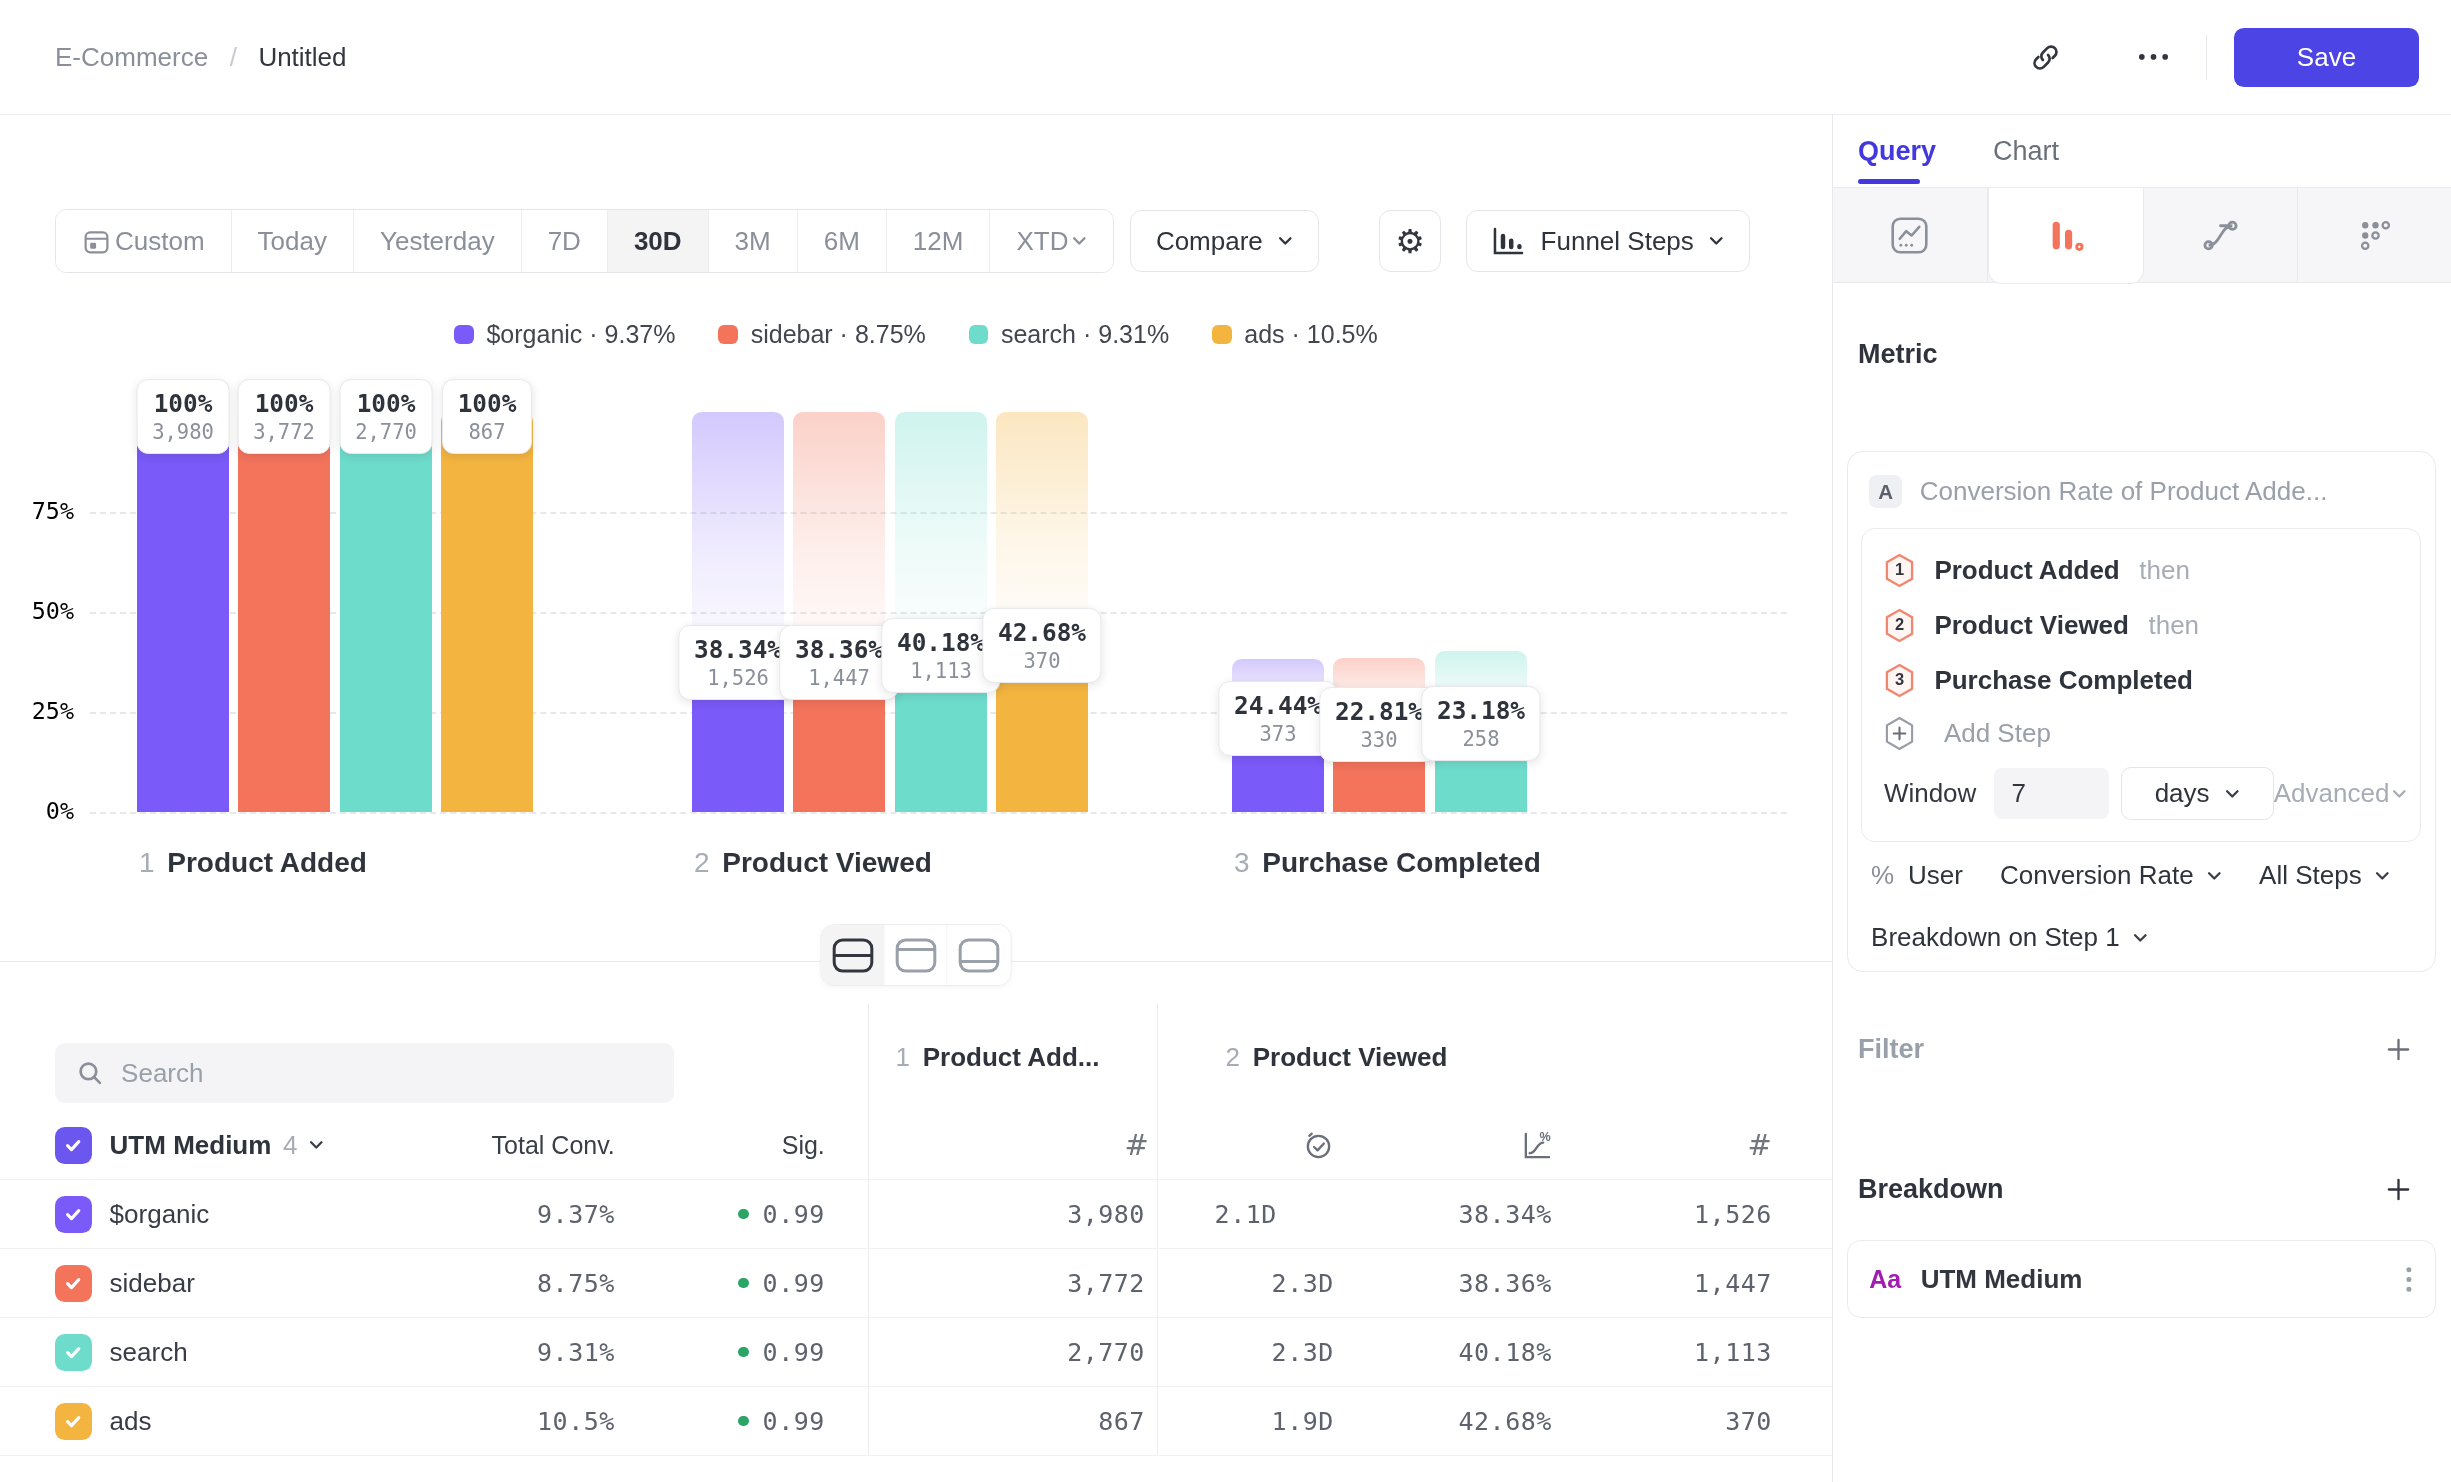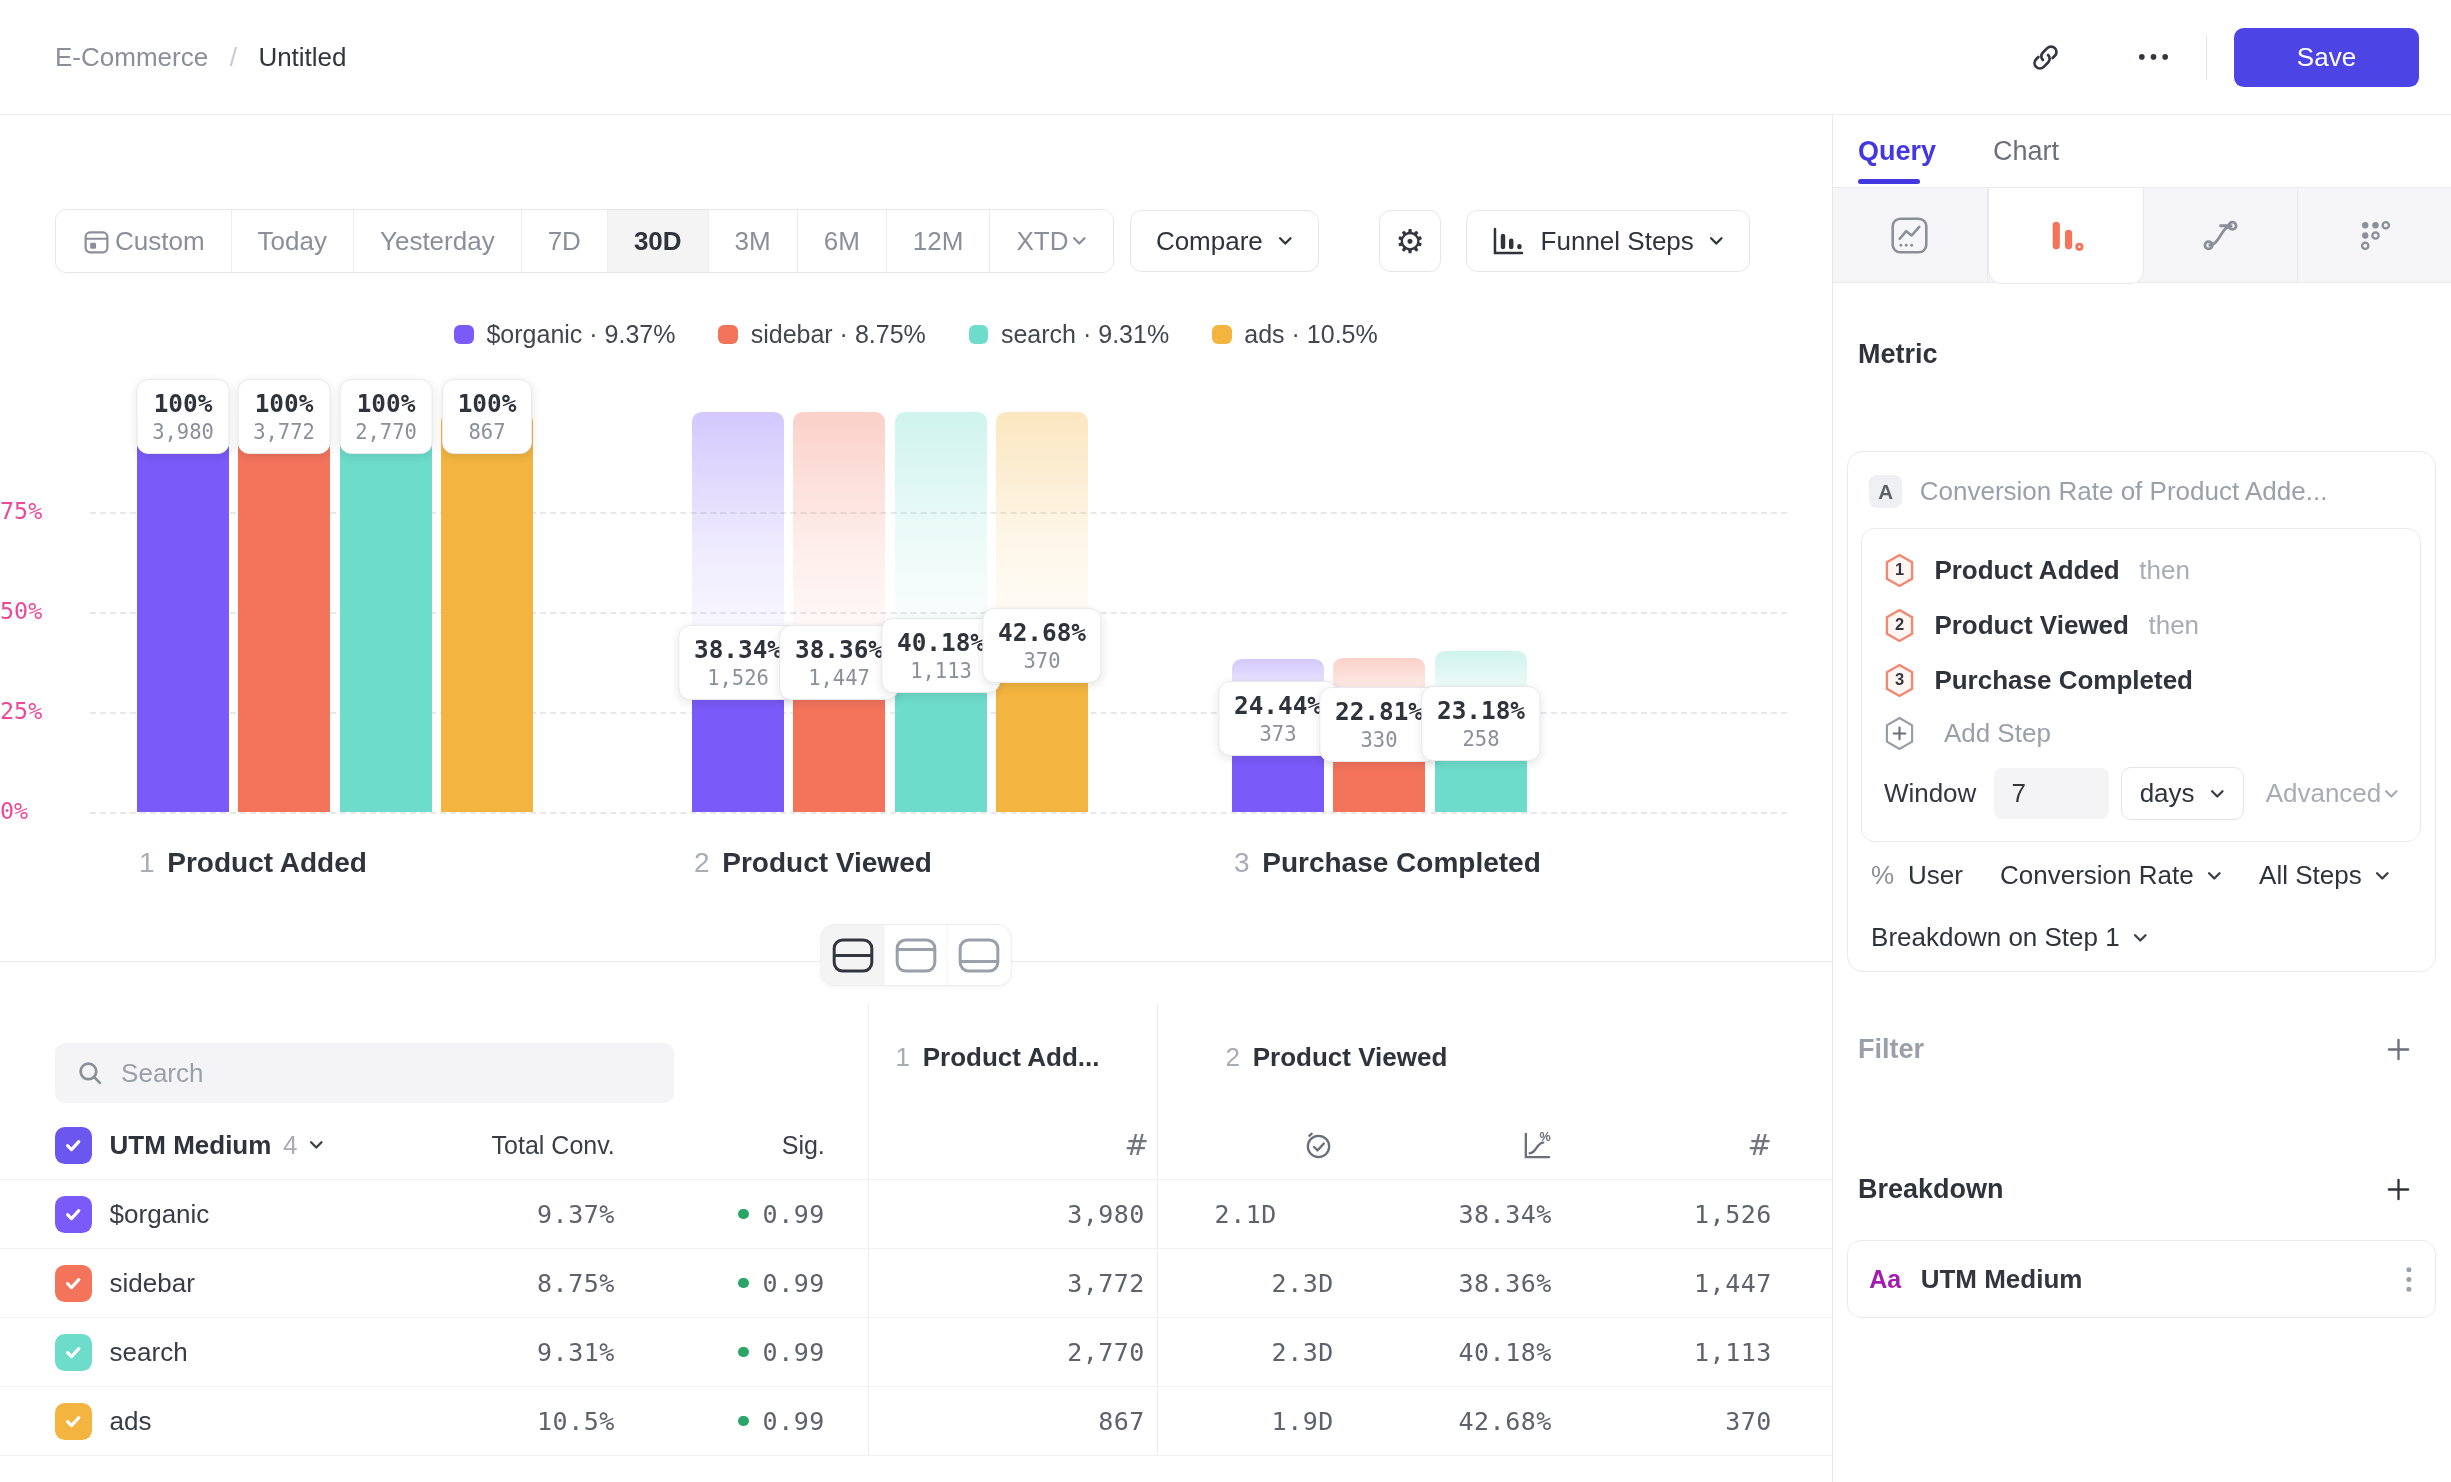--- a/index.html
+++ b/index.html
@@ -38,21 +38,21 @@
   .compare-btn{margin-right:35px;}
 
   
   .legend{position:absolute;top:205px;left:0;width:100%;display:flex;justify-content:center;gap:43px;}
   .legend-item{display:flex;align-items:center;gap:12.7px;font-size:25px;color:#42464F;font-weight:500;}
   .legend-swatch{width:19.5px;height:19.5px;border-radius:5.9px;}
 
   
   .chart{position:absolute;top:246px;left:0;width:1832px;height:546px;}
   .gridline{position:absolute;left:90px;width:1697px;border-top:2px dashed #E7E8EA;height:0;}
-  .ytick{position:absolute;left:0;width:74px;font-size:23.4px;color:#ec4899;}
+  .ytick{position:absolute;left:0;width:74px;text-align:right;font-size:23.4px;color:#000000;}
   .bar-group{position:absolute;top:51px;width:396px;height:488px;}
   .bar-col{position:absolute;top:0;width:92px;height:400px;}
   .bar-ghost{position:absolute;left:0;width:100%;border-radius:9.8px 9.8px 0 0;}
   .bar-solid{position:absolute;left:0;width:100%;bottom:0;border-radius:9.8px 9.8px 0 0;}
   .bar-badge{position:absolute;left:50%;transform:translateX(-50%);background:#fff;border:1px solid #E8E9EC;border-radius:11.7px;box-shadow:0 2.9px 8.8px rgba(25,28,40,.10);padding:8.8px 14.6px 6.8px;text-align:center;z-index:5;white-space:nowrap;}
   .badge-pct{font-family:"DejaVu Sans Mono",monospace;font-size:24.4px;font-weight:700;color:#2F333C;line-height:1.25;}
   .badge-count{font-family:"DejaVu Sans Mono",monospace;font-size:20.5px;color:#8A8F99;line-height:1.3;}
   .step-label{position:absolute;top:435px;left:2px;display:flex;align-items:baseline;gap:12.7px;white-space:nowrap;}
   .step-label .num{font-size:28px;color:#A7ACB5;}
   .step-label .lbl{font-size:28px;font-weight:600;color:#2F333C;}
@@ -111,21 +111,21 @@
   .metric-title{font-size:26px;color:#9AA0AA;white-space:nowrap;overflow:hidden;}
   .steps-card{position:absolute;top:76px;left:13.7px;width:560px;border:1px solid #E9EAEC;border-radius:13.7px;box-sizing:border-box;padding:13.7px 21.5px 19.5px;}
   .step-row{height:55px;display:flex;align-items:center;gap:19.5px;}
   .step-row .s-name{font-size:26px;font-weight:600;color:#2F333C;}
   .step-row .s-then{font-size:26px;color:#A7ACB5;}
   .add-step{height:51px;display:flex;align-items:center;gap:29px;}
   .add-step .a-lbl{font-size:26px;color:#9AA0AA;}
   .window-row{height:55px;display:flex;align-items:center;margin-top:7.8px;}
   .window-lbl{font-size:26px;color:#33363F;margin-right:17.6px;}
   .window-input{width:115px;height:51px;background:#F4F4F6;border:none;border-radius:7.8px;font-size:26px;color:#33363F;padding:0 17.6px;box-sizing:border-box;font-family:inherit;outline:none;}
-  .days-select{height:51px;border:1px solid #E3E4E8;border-radius:9.8px;display:flex;align-items:center;gap:15.6px;padding:0 18px;font-size:26px;color:#2F333C;margin-left:11.7px;}
+  .days-select{height:51px;border:1px solid #E3E4E8;border-radius:9.8px;display:flex;align-items:center;gap:15.6px;padding:0 33px;font-size:26px;color:#2F333C;margin-left:11.7px;}
   .advanced{margin-left:auto;display:flex;align-items:center;gap:3px;font-size:26px;color:#A7ACB5;}
   .measure-row{position:absolute;top:408px;left:23.4px;right:23.4px;display:flex;align-items:center;gap:13.7px;font-size:26px;color:#2F333C;}
   .measure-row .m-gray{color:#8A8F99;}
   .measure-row .m-strong{font-weight:500;}
   .mr-gap{width:9.8px;}
   .bstep-row{position:absolute;top:470px;left:23.4px;display:flex;align-items:center;gap:13.7px;font-size:26px;color:#2F333C;font-weight:500;}
   .panel-row-h{position:absolute;left:25px;right:39px;display:flex;align-items:center;justify-content:space-between;}
   .filter-lbl{font-size:27px;font-weight:600;color:#9AA0AA;}
   .break-lbl{font-size:27px;font-weight:700;color:#2F333C;}
   .bd-card{position:absolute;top:1125px;left:13.7px;width:589px;height:78px;border:1px solid #E9EAEC;border-radius:13.7px;display:flex;align-items:center;padding:0 21.5px;box-sizing:border-box;gap:19.5px;}

